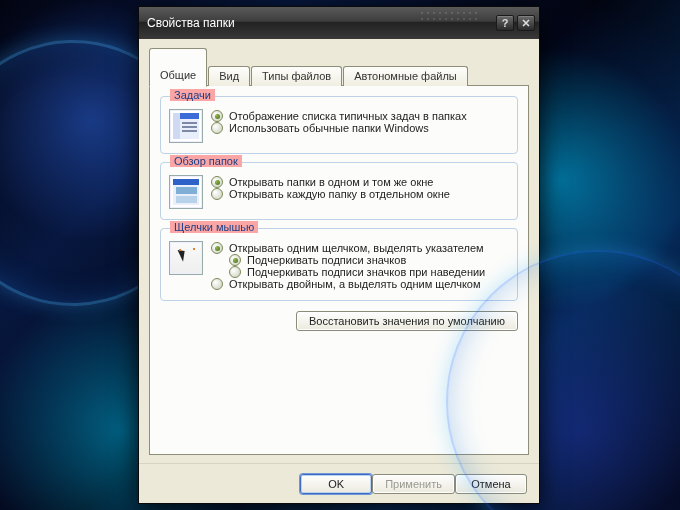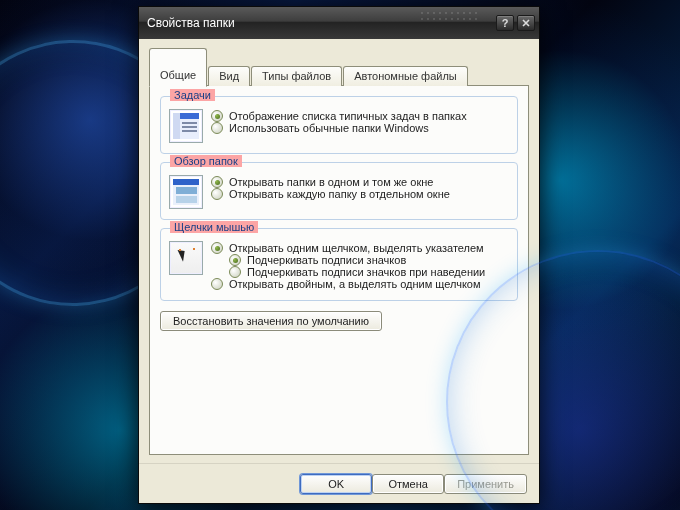--- a/index.html
+++ b/index.html
@@ -132,21 +132,21 @@
   .radio-dot {
     width: 12px; height: 12px; border-radius: 50%;
     background: radial-gradient(circle at 35% 35%, #fff, #d9ddcf 70%);
     border: 1px solid #7b8a57; cursor: pointer;
     display:flex; align-items:center; justify-content:center; flex: 0 0 12px;
   }
   .radio-dot.checked::after{
     content:""; width:5px; height:5px; border-radius:50%;
     background: radial-gradient(circle at 30% 30%, #8fb84a, #4a6a20);
   }
-  .restore-row { display:flex; margin-top:2px; }
+  .restore-row { display:flex; justify-content:flex-end; margin-top:2px; }
   .btn {
     background: linear-gradient(to bottom, #fefefe, #eceade);
     border: 1px solid #8b8b7a; border-radius: 3px;
     padding: 3px 12px; min-width: 72px; text-align: center;
     color: #222; cursor: pointer; font: inherit;
     box-shadow: inset 0 0 0 1px #fff;
   }
   .btn.disabled { color: #9a9a90; cursor: default; }
   .btn.default {
     border-color: #3e6bbf;
@@ -248,17 +248,17 @@
       <div class="restore-row">
         <button class="btn">Восстановить значения по умолчанию</button>
       </div>
 
       <div style="flex:1"></div>
     </div>
   </div>
 
   <div class="footer">
     <button class="btn default">OK</button>
+    <button class="btn disabled">Применить</button>
     <button class="btn">Отмена</button>
-    <button class="btn disabled">Применить</button>
   </div>
 
 </div>
 
 </body></html>

